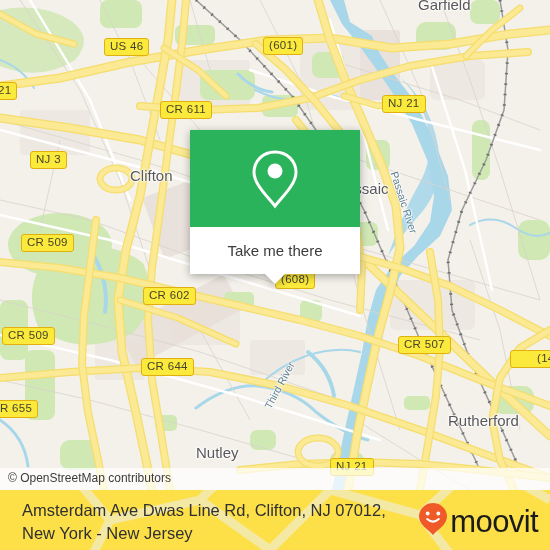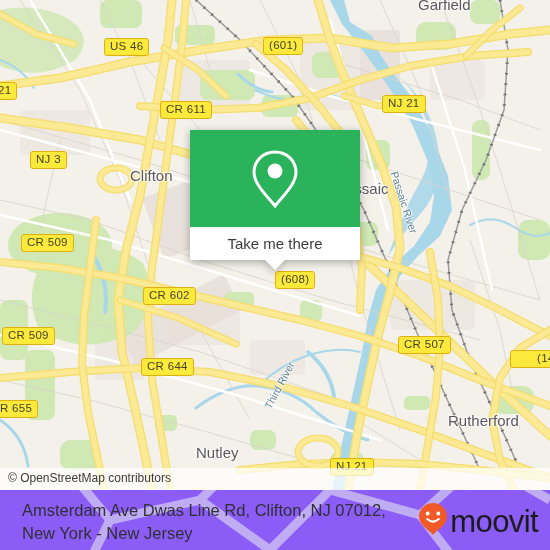--- a/index.html
+++ b/index.html
@@ -108,21 +108,21 @@
     width: 170px;
     height: 97px;
     background: #2bb35b;
     display: flex;
     align-items: center;
     justify-content: center;
   }
   #popup-pin svg { display: block; }
   #popup-action {
     width: 170px;
-    height: 33px;
+    height: 47px;
     background: #ffffff;
     display: flex;
     align-items: center;
     justify-content: center;
   }
   #popup-action-label {
     color: #3b3b3b;
     font-family: "Liberation Sans", sans-serif;
     font-size: 15px;
   }
@@ -134,21 +134,21 @@
     border-top: 10px solid #ffffff;
   }
 
   
   #footer {
     position: absolute;
     left: 0;
     top: 490px;
     width: 550px;
     height: 60px;
-    background: #8b5cf6;
+    background: #fde047;
     overflow: hidden;
   }
   #footer-watermark {
     position: absolute;
     left: 0; top: -20px;
     opacity: .55;
   }
   #footer-text {
     position: absolute;
     left: 22px;

